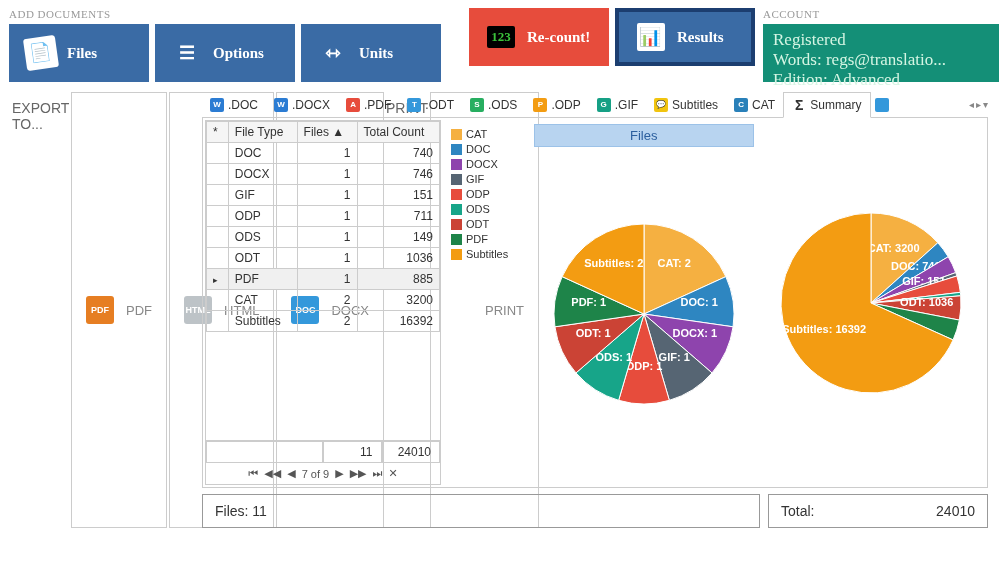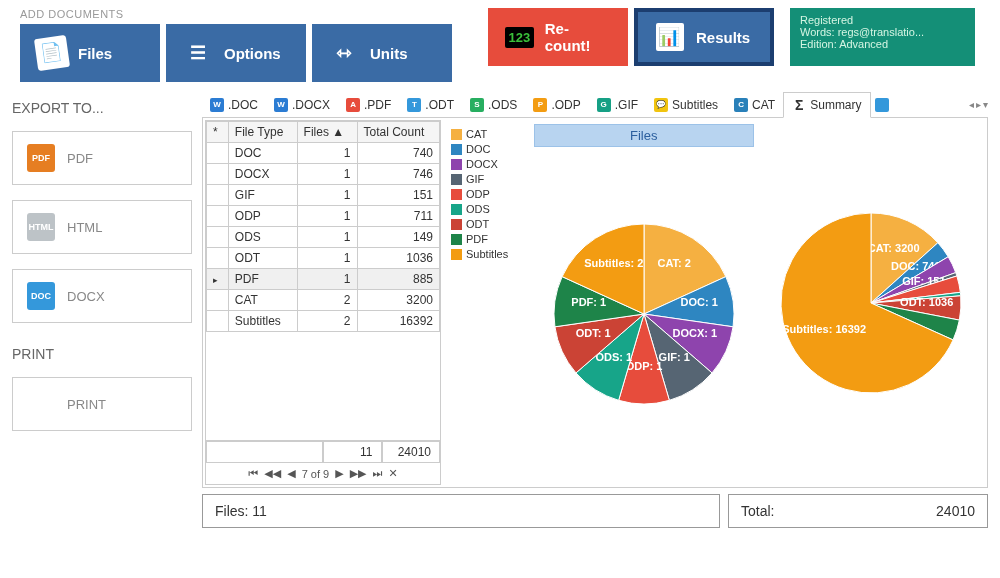--- a/index.html
+++ b/index.html
@@ -1,36 +1,36 @@
 <!DOCTYPE html>
 <html><head>
 <meta charset="utf-8">
 <style>
   * { box-sizing: border-box; margin: 0; padding: 0; }
   body { font-family: "Segoe UI", Arial, sans-serif; font-size: 12px; color: #333; background: #fff; width: 1000px; height: 578px; overflow: hidden; }
   
   
-  .top-bar { display: flex; gap: 16px; padding: 8px 12px 0 20px; }
+  .top-bar { display: flex; gap: 8px; padding: 8px 12px 0 9px; font-family: Liberation Serif, serif; }
   .top-section { display: flex; flex-direction: column; gap: 4px; }
   .section-label { font-size: 11px; color: #999; text-transform: uppercase; letter-spacing: 0.5px; }
   .btn-row { display: flex; gap: 6px; }
   .big-btn { display: flex; align-items: center; gap: 10px; padding: 0 16px; height: 58px; width: 140px; background: #3a6ba5; color: #fff; font-size: 15px; font-weight: 600; cursor: pointer; }
   .big-btn.red { background: #e74c3c; }
-  .big-btn.teal { background: #148f77; display: block; padding: 6px 10px; font-size: 11px; font-weight: 400; color: #d5f5e3; width: 185px; }
+  .big-btn.teal { background: #148f77; display: block; padding: 6px 10px; font-size: 17px; font-weight: 400; color: #d5f5e3; width: 236px; }
   .big-btn.results { border: 4px solid #1c3e70; }
   .big-btn .icon-box { width: 32px; height: 32px; display: flex; align-items: center; justify-content: center; font-size: 18px; }
   .icon-files { background: #fff; color: #3a6ba5; border-radius: 3px; transform: rotate(-8deg); }
   .icon-options { color: #fff; }
   .icon-units { color: #fff; }
   .icon-recount { background:#000000; color:#3ac13a; font-weight:bold; border-radius:2px; padding:3px 4px; font-size:13px;}
   .icon-results { background:#fff; border-radius:2px; padding:3px;}
   
   
   .main { display: flex; padding: 10px 12px; gap: 10px; }
-  .left-panel { width: 180px; display: flex; flex-direction: column; gap: 15px; }
+  .left-panel { width: 180px; display: flex; flex-direction: row; gap: 2px; }
   .side-label { font-size: 14px; color: #666; text-transform: uppercase; margin-top: 8px; }
   .side-btn { display: flex; align-items: center; gap: 12px; padding: 12px 14px; border: 1px solid #ccc; cursor: pointer; background: #fff; }
   .side-btn .icon { width: 28px; height: 28px; border-radius: 3px; display: flex; align-items: center; justify-content: center; color: #fff; font-size: 9px; font-weight: bold; }
   .side-btn span.lbl { color: #888; font-size: 13px; }
   .ic-pdf { background: #e67e22; }
   .ic-html { background: #bdc3c7; }
   .ic-docx { background: #3498db; }
   .ic-print { color:#888; font-size:20px; background:none;}
   
   .right-panel { flex: 1; display: flex; flex-direction: column; }
@@ -66,21 +66,21 @@
   .legend-item .sw { width:11px; height:11px; }
   .chart-col { flex:1; display:flex; flex-direction:column; align-items:center;}
   .chart-title { width:100%; text-align:center; padding:3px; background:#b8d4f0; color:#2c5f9e; border:1px solid #9cc2e8; font-size:13px;}
   .chart-body { display:flex; align-items:center; justify-content:center; flex:1;}
   .pie-label { font-size:11px; fill:#fff; font-weight:bold; text-anchor:middle;}
   
   
   .footer { display:flex; gap:8px; margin-top:6px;}
   .footer .box { border:1px solid #999; padding:8px 12px; font-size:14px;}
   .footer .box:first-child { flex:1; }
-  .footer .box:last-child { width:260px; display:flex; justify-content:space-between;}
+  .footer .box:last-child { width:220px; display:flex; justify-content:space-between;}
 </style>
 </head>
 <body>
 
 <div class="top-bar">
   <div class="top-section">
     <div class="section-label">ADD DOCUMENTS</div>
     <div class="btn-row">
       <div class="big-btn">
         <div class="icon-box icon-files">📄</div>
@@ -106,20 +106,21 @@
       </div>
       <div class="big-btn results">
         <div class="icon-box">
             <span class="icon-results">📊</span>
           </div>
         <span>Results</span>
       </div>
     </div>
   </div>
   <div class="top-section">
+    <div class="section-label">ACCOUNT</div>
     <div class="big-btn teal">
       <div>Registered</div>
       <div>Words: regs@translatio...</div>
       <div>Edition: Advanced</div>
     </div>
   </div>
 </div>
 
 <div class="main">
   <div class="left-panel">

